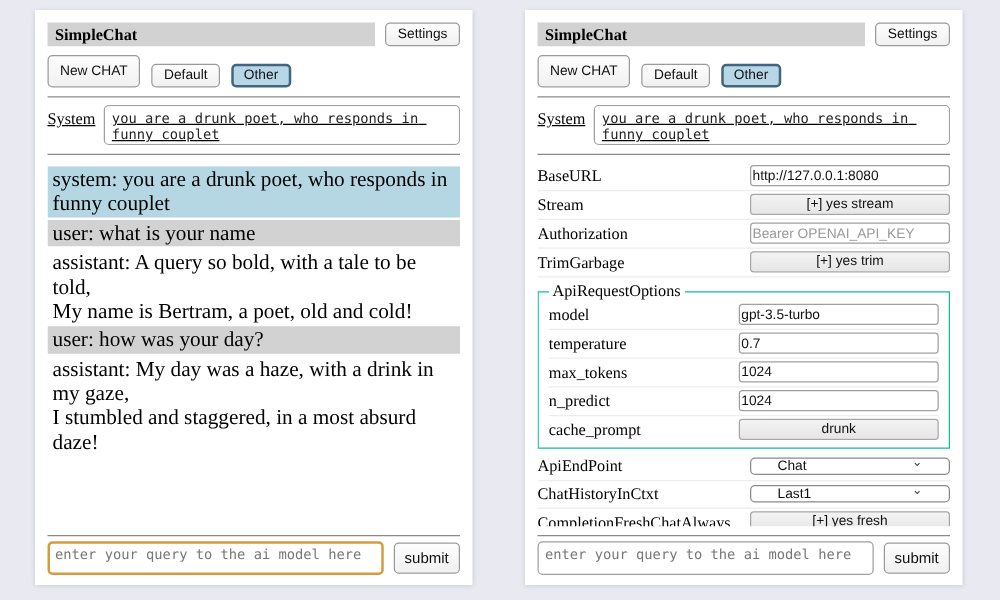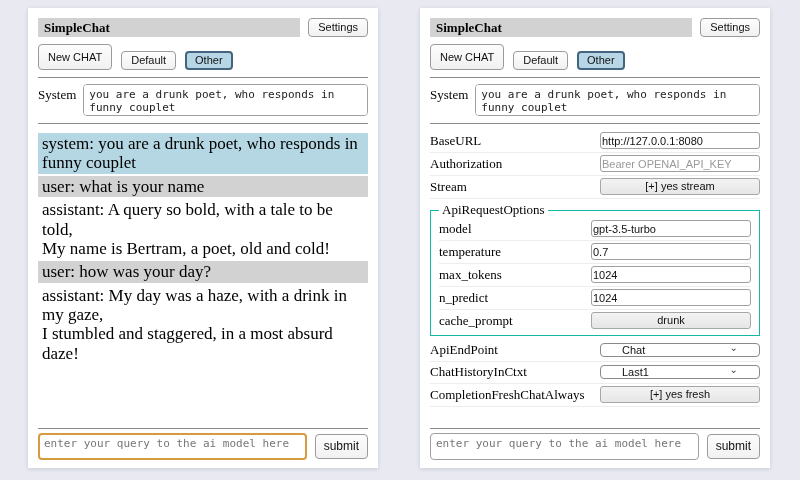--- a/index.html
+++ b/index.html
@@ -29,21 +29,21 @@
     line-height:13px; cursor:pointer;
   }
   .sessions { display:flex; gap:9px; margin-top:7px; }
   .session-btn.active {
     background:#b7d6e6; border:2px solid #44657f; padding:1px 8px;
   }
   hr.div {
     border:none; border-top:1px solid #8a8a8a;
     margin:7px 0 4px; width:100%;
   }
-  .sysrow { display:flex; gap:7px; margin-top:2px; }
+  .sysrow { display:flex; gap:7px; margin-top:2px;text-decoration:underline; }
   .sysrow .syslabel { font-size:13px; padding-top:3px; }
   textarea.mono {
     flex:1; resize:none; height:32px;
     font-family:"DejaVu Sans Mono", monospace; font-size:11px;
     border:1px solid #a0a0a0; border-radius:4px; padding:3px 5px;
     color:#222; outline:none;
   }
   textarea.mono::placeholder { color:#777; }
 
   .messages { flex:1; overflow:hidden; margin-top:5px; }
@@ -146,26 +146,30 @@
     <span class="syslabel">System</span>
     <textarea class="mono" style="">you are a drunk poet, who responds in funny couplet</textarea>
   </div>
   <hr class="div">
   <div class="settings">
       <div class="srow">
         <span class="slabel">BaseURL</span>
         <input class="s-input" value="http://127.0.0.1:8080" style="">
       </div>
       <div class="srow">
+        <span class="slabel">Stream</span>
+        <button class="s-btn">[+] yes stream</button>
+      </div>
+      <div class="srow">
         <span class="slabel">Authorization</span>
         <input class="s-input" placeholder="Bearer OPENAI_API_KEY" style="">
       </div>
       <div class="srow">
-        <span class="slabel">Stream</span>
-        <button class="s-btn">[+] yes stream</button>
+        <span class="slabel">TrimGarbage</span>
+        <button class="s-btn">[+] yes trim</button>
       </div>
       <fieldset class="sfieldset">
         <legend class="slegend">ApiRequestOptions</legend>
         <div class="srow">
           <span class="slabel">model</span>
           <input class="s-input" value="gpt-3.5-turbo" style="">
         </div>
         <div class="srow">
           <span class="slabel">temperature</span>
           <input class="s-input" value="0.7" style="">

